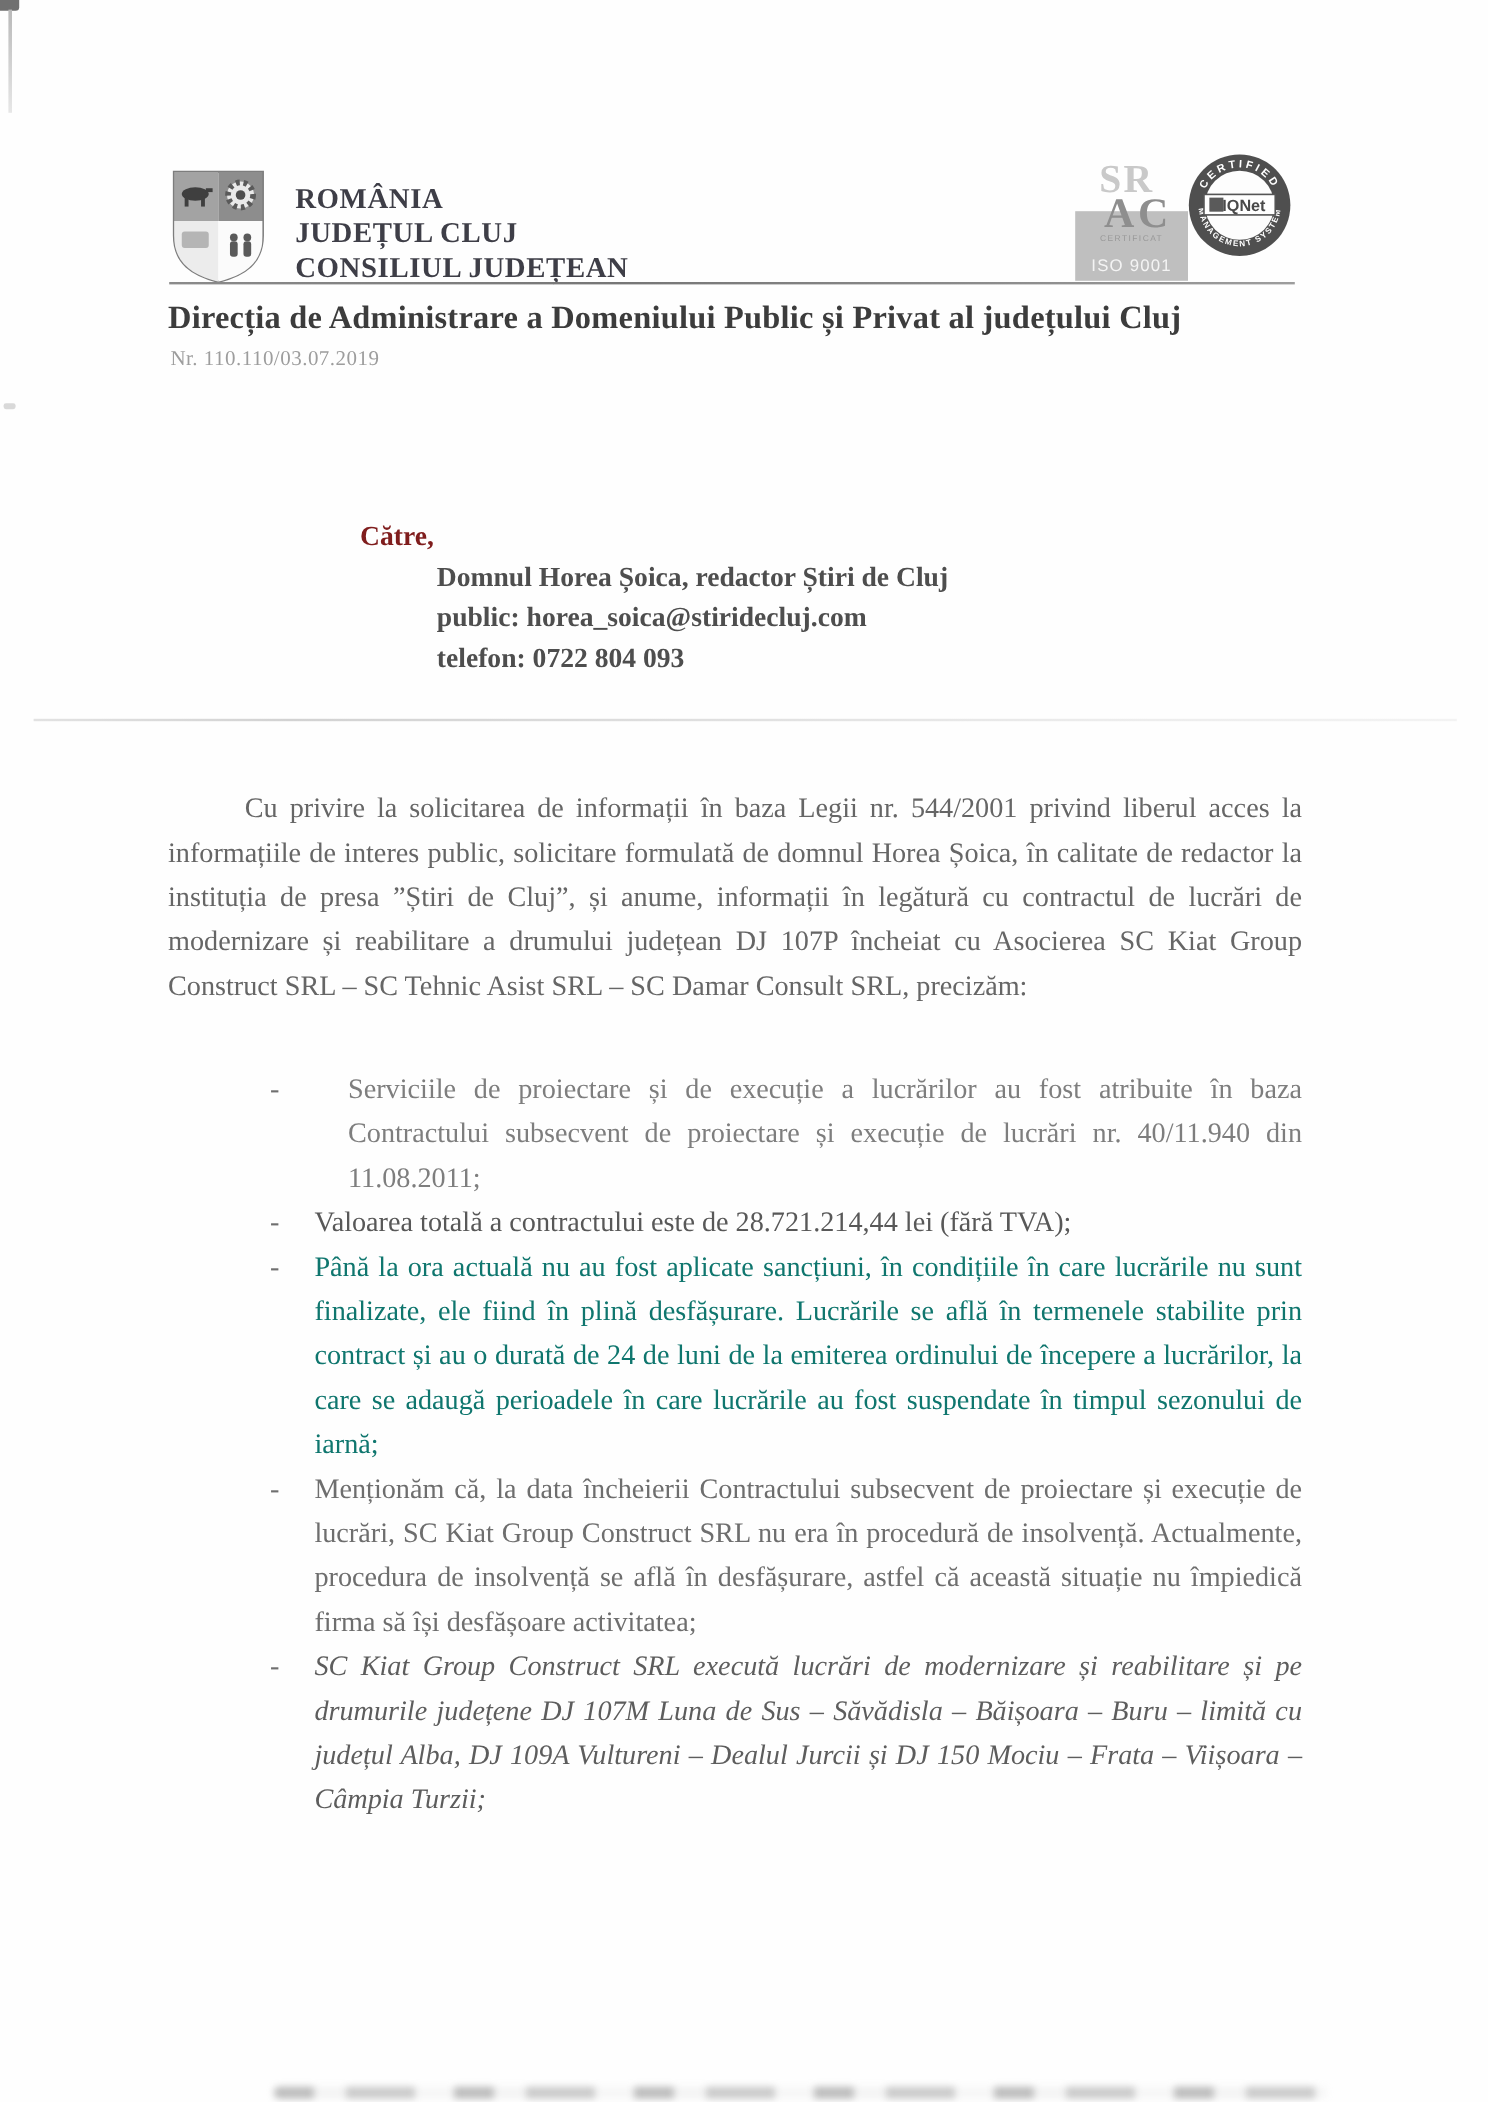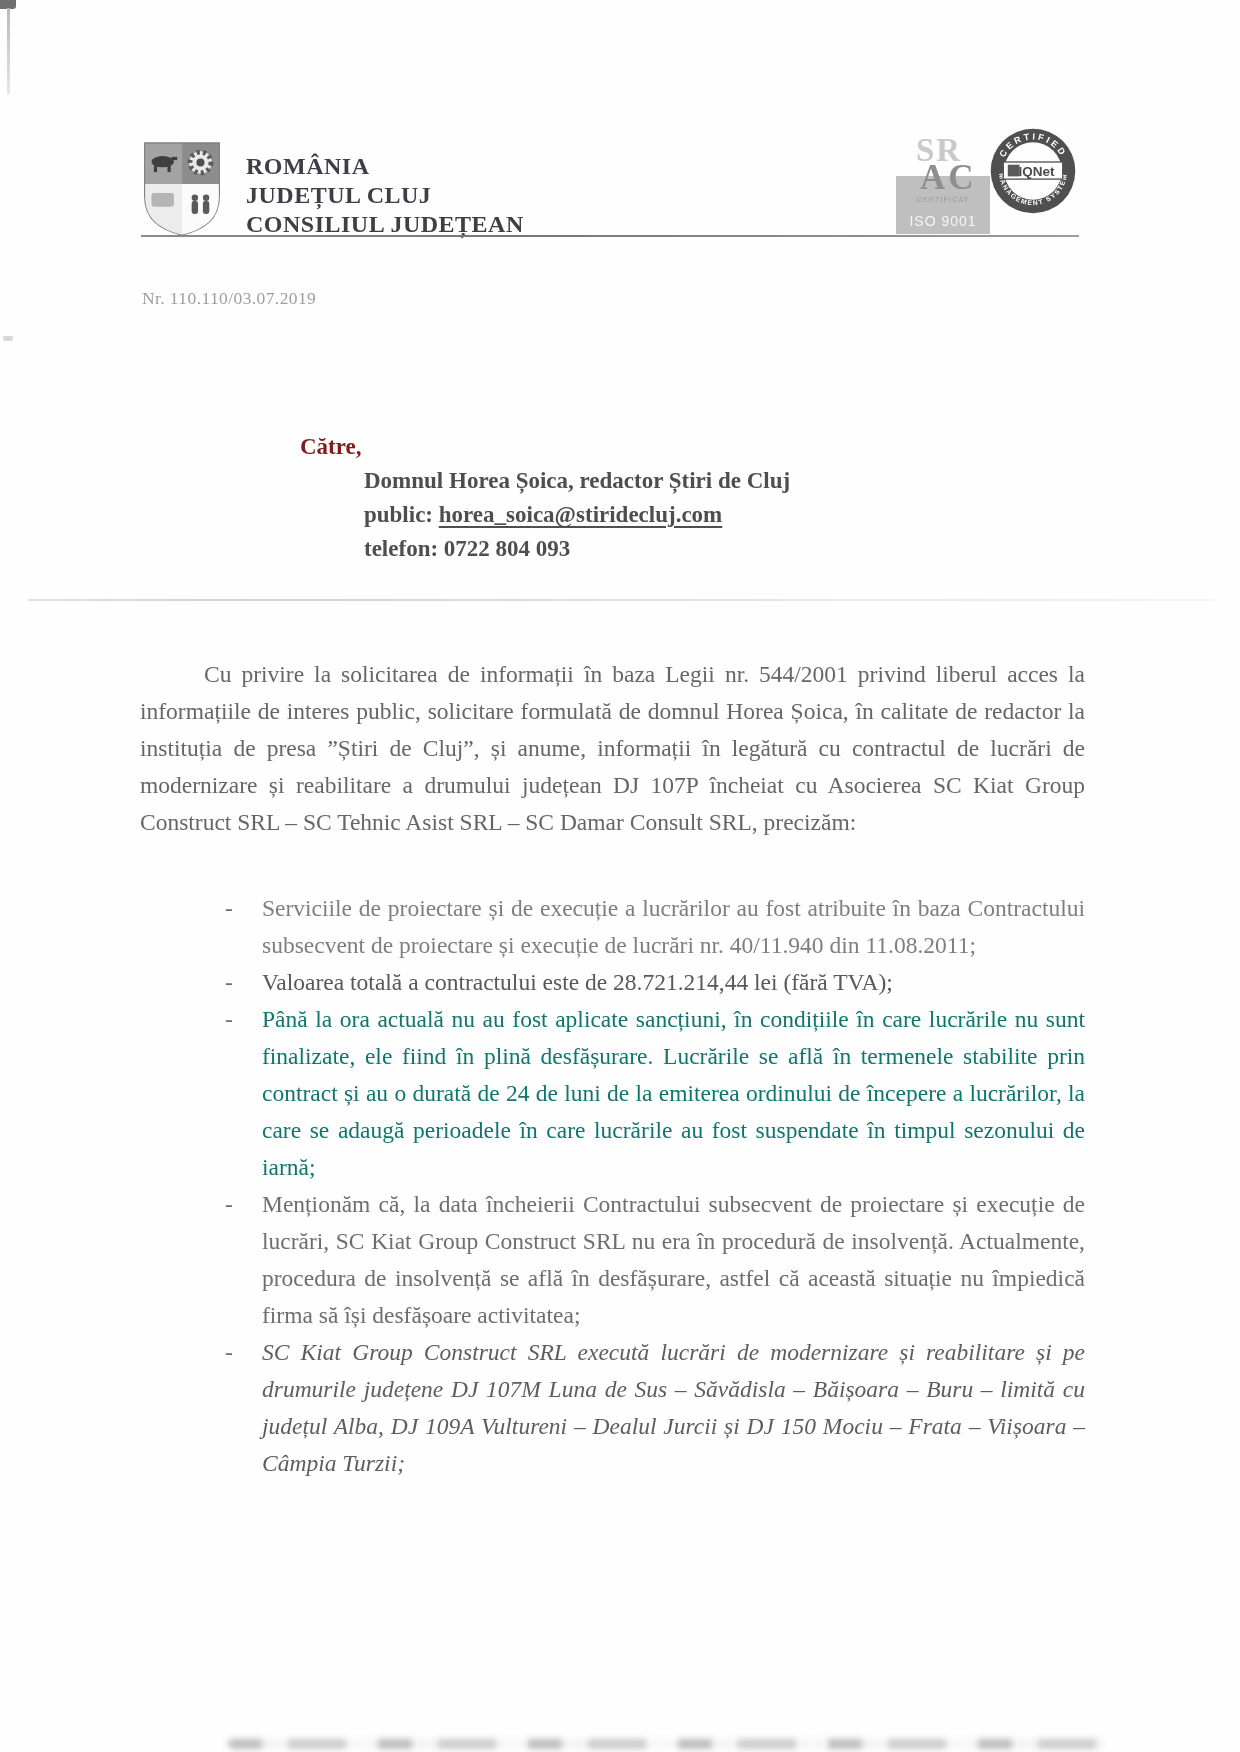--- a/index.html
+++ b/index.html
@@ -39,29 +39,29 @@
   .certs-iqnet{position:absolute;top:126px;left:988px;width:90px;height:90px;}
   .rule{position:absolute;top:235px;left:141px;width:938px;height:2px;
     background:linear-gradient(90deg,#8b8b8b,#767676 40%,#8d8d8d 75%,#9d9d9d);}
   .division{position:absolute;top:249px;left:140px;width:980px;white-space:nowrap;
     font-size:27px;font-weight:bold;color:#3c3c3c;letter-spacing:.2px;}
   .refno{position:absolute;top:288px;left:142px;font-size:17.5px;color:#9d9d9d;letter-spacing:.4px;}
   
   .recipient{position:absolute;top:430px;left:300px;font-size:23px;font-weight:bold;line-height:34px;}
   .salutation{color:#7f1d1d;}
   .rec-block{margin-left:64px;color:#4e4e4e;}
-  .rec-email-link{text-decoration:underline;text-decoration-thickness:2px;text-underline-offset:4px;}
+  .rec-email-link{text-decoration-thickness:2px;text-underline-offset:4px;}
   
   .content{position:absolute;top:656px;left:140px;width:945px;font-size:23.5px;line-height:37px;}
   .intro{margin:0;text-align:justify;text-indent:64px;color:#666;}
   .bullets{list-style:none;margin:49px 0 0 85px;padding:0;}
   .bullets li{display:flex;align-items:flex-start;}
   .bullets .dash{flex:0 0 37px;color:#6f6f6f;}
   .bullets .btext{flex:1 1 auto;text-align:justify;}
-  .bullets li:nth-child(1) .btext{color:#7e7e7e;}
+  .bullets li:nth-child(1) .btext{color:#7e7e7e;margin-left:28px;}
   .bullets li:nth-child(2) .btext{color:#585858;}
   .bullets li:nth-child(3) .btext{color:#0f766e;}
   .bullets li:nth-child(4) .btext{color:#6e6e6e;}
   .bullets li:nth-child(5) .btext{color:#5d5d5d;font-style:italic;}
 </style>
 </head>
 <body>
 
 <div class="page">
 
@@ -128,20 +128,21 @@
     <text font-size="7.5" font-weight="bold" fill="#ffffff" letter-spacing="1.5" font-family="Liberation Sans, sans-serif">
       <textPath href="#arcBot" startOffset="50%" text-anchor="middle">MANAGEMENT SYSTEM</textPath>
     </text>
     <rect x="17" y="40" width="66" height="19" fill="#ffffff" stroke="#555" stroke-width="1.5"></rect>
     <rect x="22" y="43" width="13" height="13" fill="#5a5a5a"></rect>
     <text x="54" y="55" text-anchor="middle" font-size="15" font-weight="bold" fill="#4a4a4a" font-family="Liberation Sans, sans-serif">IQNet</text>
   </svg>
 
   <div class="rule"></div>
 
+  <div class="division">Direcția de Administrare a Domeniului Public și Privat al județului Cluj</div>
   <div class="refno">Nr. 110.110/03.07.2019</div>
 
   <div class="recipient">
     <div class="salutation">Către,</div>
     <div class="rec-block">
       <div>Domnul Horea Șoica, redactor Știri de Cluj</div>
       <div><span>public: </span><span class="rec-email-link">horea_soica@stiridecluj.com</span></div>
       <div>telefon: 0722 804 093</div>
     </div>
   </div>

